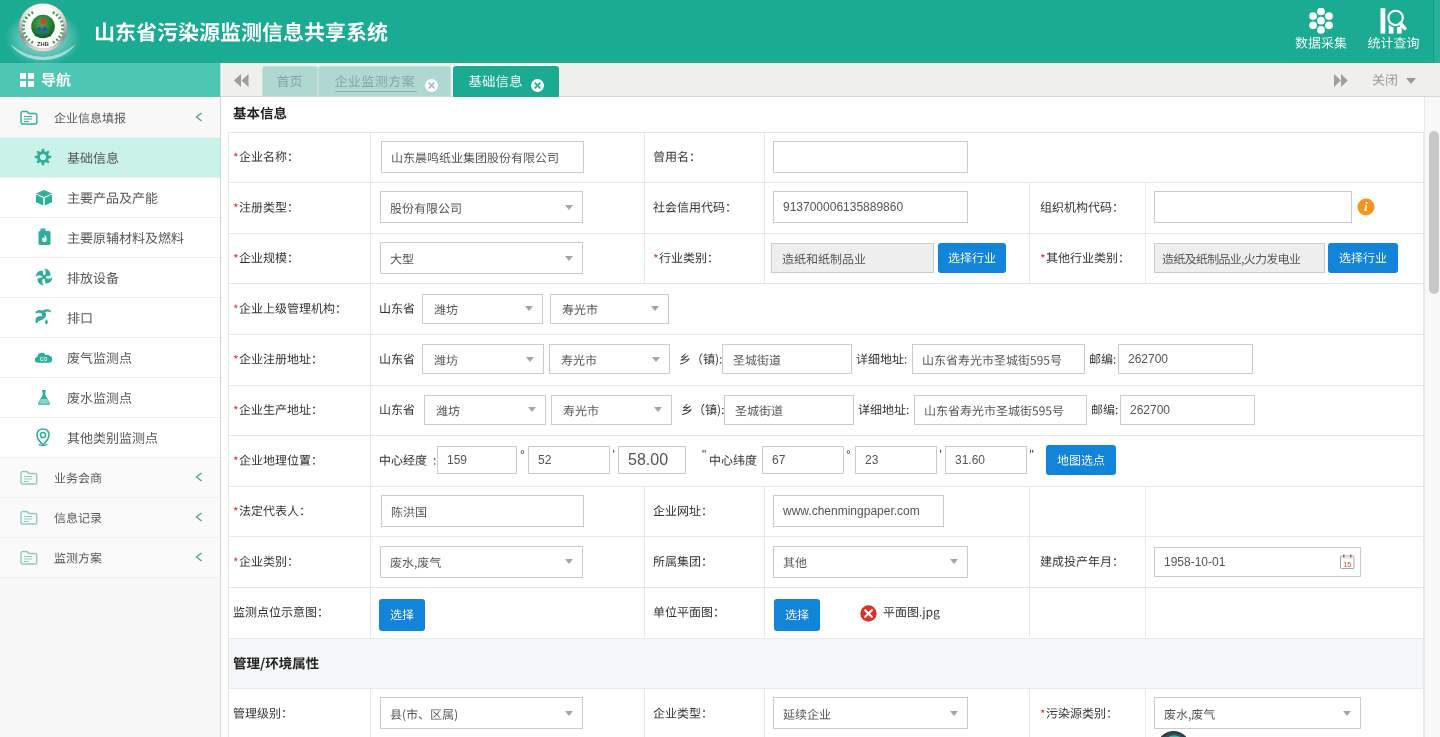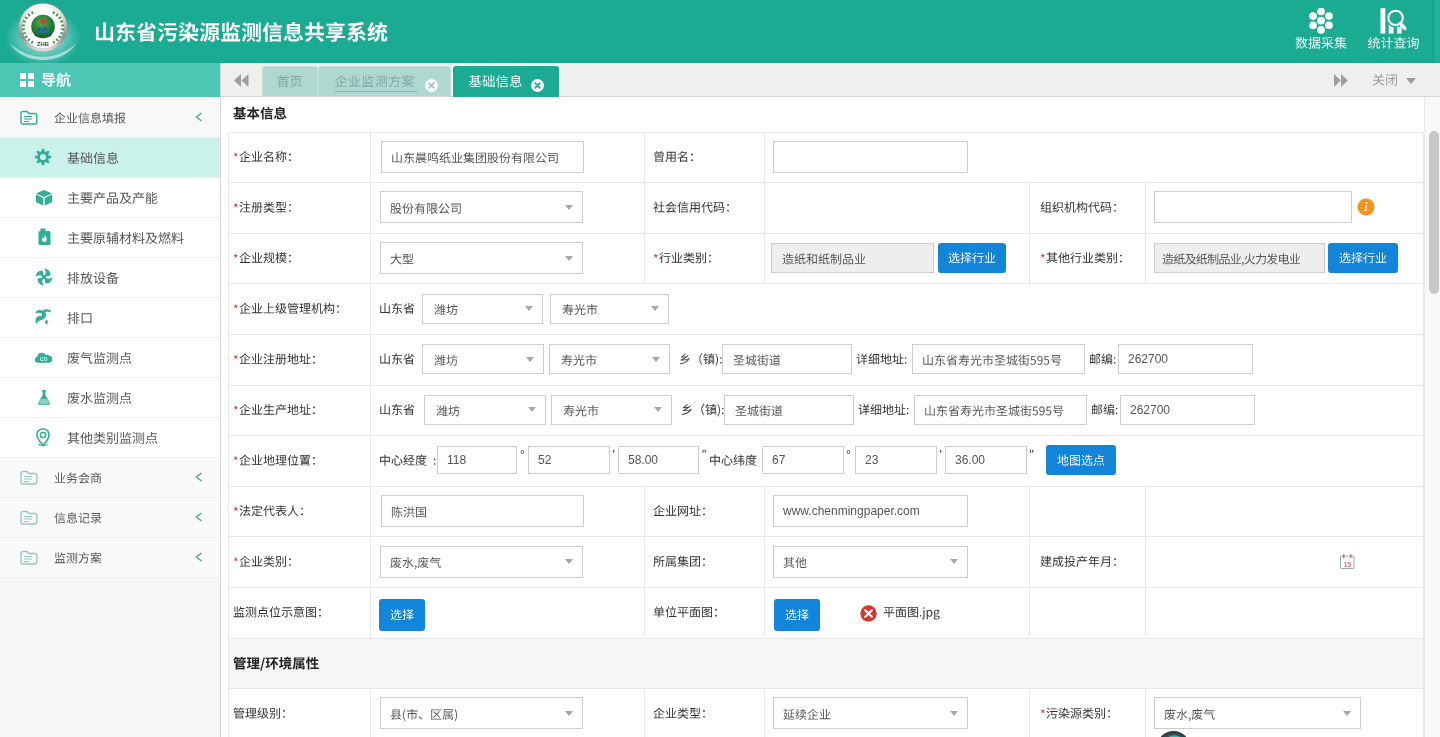--- a/index.html
+++ b/index.html
@@ -75,20 +75,21 @@
     <div style="position:absolute;left:1029px;top:182.1px;width:1px;height:101.2px;background:#E6E8EA"></div>
     <div style="position:absolute;left:1029px;top:485.7px;width:1px;height:151.8px;background:#E6E8EA"></div>
     <div style="position:absolute;left:1029px;top:688px;width:1px;height:49px;background:#E6E8EA"></div>
     <div style="position:absolute;left:1145px;top:182.1px;width:1px;height:101.2px;background:#E6E8EA"></div>
     <div style="position:absolute;left:1145px;top:485.7px;width:1px;height:151.8px;background:#E6E8EA"></div>
     <div style="position:absolute;left:1145px;top:688px;width:1px;height:49px;background:#E6E8EA"></div>
     <div style="position:absolute;left:381px;top:140.8px;width:203px;height:32px;background:#fff;border:1px solid #CCCCCC;box-sizing:border-box;"></div>
     <div style="position:absolute;left:773px;top:140.8px;width:195px;height:32px;background:#fff;border:1px solid #CCCCCC;box-sizing:border-box;"></div>
     <div style="position:absolute;left:380px;top:191.4px;width:203px;height:32px;background:#fff;border:1px solid #CCCCCC;box-sizing:border-box;"></div>
     <div style="position:absolute;left:565px;top:204.9px;width:0;height:0;border-left:4.5px solid transparent;border-right:4.5px solid transparent;border-top:5.5px solid #A6A6A6;"></div>
+    <div style="position:absolute;left:773px;top:191.4px;width:195px;height:32px;background:#fff;border:1px solid #CCCCCC;box-sizing:border-box;font-size:12px;color:#555555;line-height:30px;padding-left:9px;white-space:nowrap;overflow:hidden;">913700006135889860</div>
     <div style="position:absolute;left:1154px;top:191.4px;width:198px;height:32px;background:#fff;border:1px solid #CCCCCC;box-sizing:border-box;"></div>
     <svg style="position:absolute;left:1357px;top:198px" width="18" height="18">
       <circle cx="9" cy="9" r="8.5" fill="#F7941E"></circle>
       <text x="9" y="13" font-family="Liberation Serif,serif" font-style="italic" font-weight="bold" font-size="12" fill="#fff" text-anchor="middle">i</text>
     </svg>
     <div style="position:absolute;left:380px;top:242px;width:203px;height:32px;background:#fff;border:1px solid #CCCCCC;box-sizing:border-box;"></div>
     <div style="position:absolute;left:565px;top:255.5px;width:0;height:0;border-left:4.5px solid transparent;border-right:4.5px solid transparent;border-top:5.5px solid #A6A6A6;"></div>
     <div style="position:absolute;left:771px;top:243px;width:163px;height:30px;background:#EEEEEE;border:1px solid #CCCCCC;box-sizing:border-box;"></div>
     <div style="position:absolute;left:938px;top:243px;width:68px;height:30px;background:#1385D8;border-radius:3px;"></div>
     <div style="position:absolute;left:1154px;top:243px;width:171px;height:30px;background:#EEEEEE;border:1px solid #CCCCCC;box-sizing:border-box;"></div>
@@ -104,39 +105,40 @@
     <div style="position:absolute;left:722px;top:344.2px;width:130px;height:30px;background:#fff;border:1px solid #CCCCCC;box-sizing:border-box;"></div>
     <div style="position:absolute;left:912px;top:344.2px;width:173px;height:30px;background:#fff;border:1px solid #CCCCCC;box-sizing:border-box;"></div>
     <div style="position:absolute;left:1118px;top:344.2px;width:135px;height:30px;background:#fff;border:1px solid #CCCCCC;box-sizing:border-box;font-size:12px;color:#555555;line-height:28px;padding-left:9px;white-space:nowrap;overflow:hidden;">262700</div>
     <div style="position:absolute;left:424px;top:394.8px;width:122px;height:30px;background:#fff;border:1px solid #CCCCCC;box-sizing:border-box;"></div>
     <div style="position:absolute;left:528px;top:407.3px;width:0;height:0;border-left:4.5px solid transparent;border-right:4.5px solid transparent;border-top:5.5px solid #A6A6A6;"></div>
     <div style="position:absolute;left:551px;top:394.8px;width:121px;height:30px;background:#fff;border:1px solid #CCCCCC;box-sizing:border-box;"></div>
     <div style="position:absolute;left:654px;top:407.3px;width:0;height:0;border-left:4.5px solid transparent;border-right:4.5px solid transparent;border-top:5.5px solid #A6A6A6;"></div>
     <div style="position:absolute;left:724px;top:394.8px;width:130px;height:30px;background:#fff;border:1px solid #CCCCCC;box-sizing:border-box;"></div>
     <div style="position:absolute;left:914px;top:394.8px;width:173px;height:30px;background:#fff;border:1px solid #CCCCCC;box-sizing:border-box;"></div>
     <div style="position:absolute;left:1120px;top:394.8px;width:135px;height:30px;background:#fff;border:1px solid #CCCCCC;box-sizing:border-box;font-size:12px;color:#555555;line-height:28px;padding-left:9px;white-space:nowrap;overflow:hidden;">262700</div>
-    <div style="position:absolute;left:437px;top:446.4px;width:80px;height:28px;background:#fff;border:1px solid #CCCCCC;box-sizing:border-box;font-size:12px;color:#555555;line-height:26px;padding-left:9px;white-space:nowrap;overflow:hidden;">118</div>
+    <div style="position:absolute;left:437px;top:446.4px;width:80px;height:28px;background:#fff;border:1px solid #CCCCCC;box-sizing:border-box;font-size:12px;color:#555555;line-height:26px;padding-left:9px;white-space:nowrap;overflow:hidden;">159</div>
     <div style="position:absolute;left:528px;top:446.4px;width:82px;height:28px;background:#fff;border:1px solid #CCCCCC;box-sizing:border-box;font-size:12px;color:#555555;line-height:26px;padding-left:9px;white-space:nowrap;overflow:hidden;">52</div>
-    <div style="position:absolute;left:618px;top:446.4px;width:81px;height:28px;background:#fff;border:1px solid #CCCCCC;box-sizing:border-box;font-size:12px;color:#555555;line-height:26px;padding-left:9px;white-space:nowrap;overflow:hidden;">58.00</div>
+    <div style="position:absolute;left:618px;top:446.4px;width:68px;height:28px;background:#fff;border:1px solid #CCCCCC;box-sizing:border-box;font-size:16px;color:#555555;line-height:26px;padding-left:9px;white-space:nowrap;overflow:hidden;">58.00</div>
     <div style="position:absolute;left:762px;top:446.4px;width:82px;height:28px;background:#fff;border:1px solid #CCCCCC;box-sizing:border-box;font-size:12px;color:#555555;line-height:26px;padding-left:9px;white-space:nowrap;overflow:hidden;">67</div>
     <div style="position:absolute;left:855px;top:446.4px;width:82px;height:28px;background:#fff;border:1px solid #CCCCCC;box-sizing:border-box;font-size:12px;color:#555555;line-height:26px;padding-left:9px;white-space:nowrap;overflow:hidden;">23</div>
-    <div style="position:absolute;left:945px;top:446.4px;width:82px;height:28px;background:#fff;border:1px solid #CCCCCC;box-sizing:border-box;font-size:12px;color:#555555;line-height:26px;padding-left:9px;white-space:nowrap;overflow:hidden;">36.00</div>
+    <div style="position:absolute;left:945px;top:446.4px;width:82px;height:28px;background:#fff;border:1px solid #CCCCCC;box-sizing:border-box;font-size:12px;color:#555555;line-height:26px;padding-left:9px;white-space:nowrap;overflow:hidden;">31.60</div>
     <div style="position:absolute;left:520px;top:448.4px;font-size:12px;color:#333;font-family:&quot;Liberation Sans&quot;,sans-serif;">°</div>
     <div style="position:absolute;left:612.5px;top:448.4px;font-size:12px;color:#333;font-family:&quot;Liberation Sans&quot;,sans-serif;">'</div>
     <div style="position:absolute;left:702px;top:448.4px;font-size:12px;color:#333;font-family:&quot;Liberation Sans&quot;,sans-serif;">"</div>
     <div style="position:absolute;left:846px;top:448.4px;font-size:12px;color:#333;font-family:&quot;Liberation Sans&quot;,sans-serif;">°</div>
     <div style="position:absolute;left:939.5px;top:448.4px;font-size:12px;color:#333;font-family:&quot;Liberation Sans&quot;,sans-serif;">'</div>
     <div style="position:absolute;left:1029.5px;top:448.4px;font-size:12px;color:#333;font-family:&quot;Liberation Sans&quot;,sans-serif;">"</div>
     <div style="position:absolute;left:1046px;top:445.4px;width:70px;height:30px;background:#1385D8;border-radius:3px;"></div>
     <div style="position:absolute;left:381px;top:495px;width:203px;height:32px;background:#fff;border:1px solid #CCCCCC;box-sizing:border-box;"></div>
-    <div style="position:absolute;left:773px;top:495px;width:195px;height:32px;background:#fff;border:1px solid #CCCCCC;box-sizing:border-box;font-size:12px;color:#555555;line-height:30px;padding-left:9px;white-space:nowrap;overflow:hidden;">www.chenmingpaper.com</div>
+    <div style="position:absolute;left:773px;top:495px;width:171px;height:32px;background:#fff;border:1px solid #CCCCCC;box-sizing:border-box;font-size:12px;color:#555555;line-height:30px;padding-left:9px;white-space:nowrap;overflow:hidden;">www.chenmingpaper.com</div>
     <div style="position:absolute;left:380px;top:545.6px;width:203px;height:32px;background:#fff;border:1px solid #CCCCCC;box-sizing:border-box;"></div>
     <div style="position:absolute;left:565px;top:559.1px;width:0;height:0;border-left:4.5px solid transparent;border-right:4.5px solid transparent;border-top:5.5px solid #A6A6A6;"></div>
     <div style="position:absolute;left:773px;top:545.6px;width:195px;height:32px;background:#fff;border:1px solid #CCCCCC;box-sizing:border-box;"></div>
     <div style="position:absolute;left:950px;top:559.1px;width:0;height:0;border-left:4.5px solid transparent;border-right:4.5px solid transparent;border-top:5.5px solid #A6A6A6;"></div>
+    <div style="position:absolute;left:1154px;top:546.6px;width:207px;height:30px;background:#fff;border:1px solid #CCCCCC;box-sizing:border-box;font-size:12px;color:#555555;line-height:28px;padding-left:9px;white-space:nowrap;overflow:hidden;">1958-10-01</div>
     <svg style="position:absolute;left:1340px;top:554.1px" width="15" height="15">
       <rect x="0.5" y="2" width="13.5" height="12.5" rx="1" fill="#fff" stroke="#9AA"></rect>
       <rect x="1.2" y="2.7" width="12.1" height="2.2" fill="#E8EAEB"></rect>
       <rect x="3" y="0.5" width="1.5" height="3" fill="#C55"></rect>
       <rect x="10" y="0.5" width="1.5" height="3" fill="#C55"></rect>
       <text x="7.3" y="12.6" font-size="7" fill="#C44" text-anchor="middle" font-family="Liberation Sans">15</text>
     </svg>
     <div style="position:absolute;left:379px;top:599.2px;width:46px;height:31.5px;background:#1385D8;border-radius:3px;"></div>
     <div style="position:absolute;left:774px;top:599.2px;width:46px;height:31.5px;background:#1385D8;border-radius:3px;"></div>
     <svg style="position:absolute;left:860px;top:605.2px" width="17" height="17">

